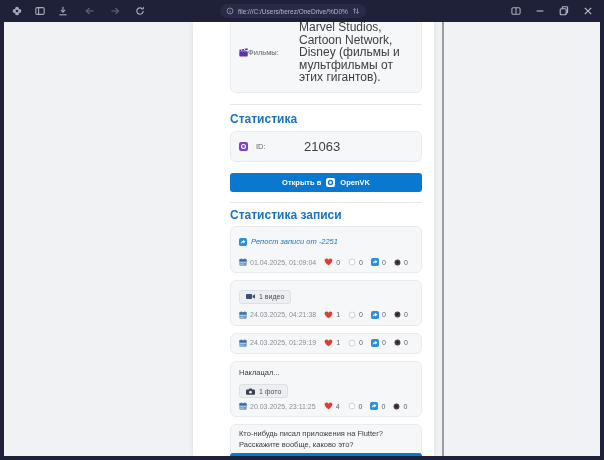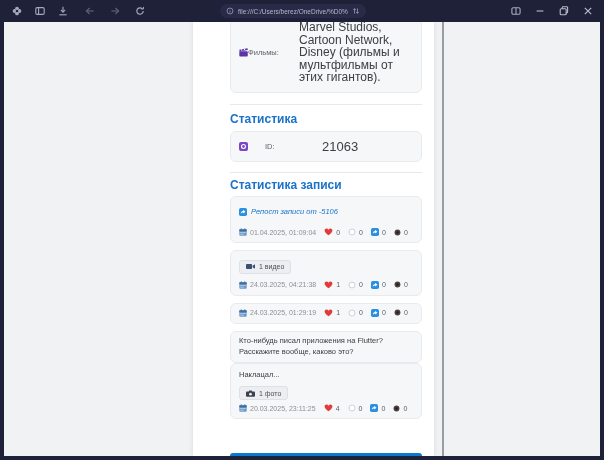--- a/index.html
+++ b/index.html
@@ -57,21 +57,21 @@
   .field-label {
     flex: 0 0 52px; display: flex; align-items: center; gap: 0;
     font-size: 7.5px; color: #5f6368; align-self: center;
   }
   .field-value { flex: 1; font-size: 12px; line-height: 12.5px; color: #3c4043; }
 
   hr.divider { border: none; border-top: 1px solid #e6e8ec; margin: 11px 0 9px 0; }
 
   .section-h { font-size: 12px; font-weight: bold; color: #1a73c9; margin-bottom: 7px; line-height: 10px; }
 
-  .id-card { padding: 7px 8px; display: flex; align-items: center; gap: 17px; }
+  .id-card { padding: 7px 8px; display: flex; align-items: center; gap: 8px; }
   .id-card .lbl { font-size: 7.5px; color: #5f6368; flex: 0 0 40px; }
   .id-card .val { font-size: 13px; color: #3c4043; }
 
   .open-btn {
     margin-top: 11px; height: 19px; width: 100%;
     background: #0b78d0; border: none; border-radius: 3px;
     display: flex; align-items: center; justify-content: center; gap: 5px;
     color: #ffffff; font-size: 7.5px; font-weight: bold; cursor: pointer;
     font-family: inherit;
   }
@@ -224,34 +224,44 @@
         <span style="display:flex">
           <svg width="9" height="9" viewBox="0 0 12 12">
               <rect width="12" height="12" rx="2.6" fill="#7b46c4"></rect>
               <circle cx="6" cy="6" r="2.6" fill="none" stroke="#ffffff" stroke-width="1.5"></circle>
             </svg>
         </span>
         <span class="lbl">ID:</span>
         <span class="val">21063</span>
       </div>
 
+      <button class="open-btn">
+        <span>Открыть в</span>
+        <span style="display:flex">
+          <svg width="9" height="9" viewBox="0 0 12 12">
+              <rect width="12" height="12" rx="2.6" fill="#ffffff"></rect>
+              <circle cx="6" cy="6" r="2.7" fill="none" stroke="#0b78d0" stroke-width="1.8"></circle>
+            </svg>
+        </span>
+        <span>OpenVK</span>
+      </button>
 
       <hr class="divider" style="margin:10px 0 7px 0">
 
       <div class="section-h posts-h">Статистика записи</div>
 
       <div class="card post-card">
         <a class="repost-link">
           <span style="display:flex">
             <svg width="8" height="8" viewBox="0 0 12 12">
                 <rect width="12" height="12" rx="2.6" fill="#2b8fdf"></rect>
                 <path fill="#fff" d="M6.3 2.8 L9.7 5.6 L6.3 8.4 V6.7 C4.6 6.7 3.5 7.3 2.7 8.6 C2.8 5.9 4.1 4.8 6.3 4.6 Z"></path>
               </svg>
           </span>
-          <span>Репост записи от -5106</span>
+          <span>Репост записи от -2251</span>
         </a>
         <div class="meta">
           <span style="display:flex">
             <svg width="8" height="8" viewBox="0 0 12 12">
                 <rect x="0.5" y="2" width="11" height="9.5" rx="1.4" fill="#6b98c9"></rect>
                 <rect x="0.5" y="2" width="11" height="3" fill="#3f6fa3"></rect>
                 <rect x="2.5" y="0.4" width="1.6" height="2.6" rx="0.8" fill="#3f6fa3"></rect>
                 <rect x="7.9" y="0.4" width="1.6" height="2.6" rx="0.8" fill="#3f6fa3"></rect>
                 <g fill="#fff" opacity="0.9">
                   <rect x="2.3" y="6.2" width="1.6" height="1.3"></rect>
@@ -412,25 +422,20 @@
                 <svg width="7" height="7" viewBox="0 0 12 12">
                   <circle cx="6" cy="6" r="5" fill="#4a4040"></circle>
                   <circle cx="6" cy="6" r="2" fill="#241c1c"></circle>
                 </svg>
               </span>
             <span>0</span>
           </span>
         </div>
       </div>
 
-      <div class="card post-card last">
-        <div class="post-text">Кто-нибудь писал приложения на Flutter? Расскажите вообще, каково это?</div>
-
-      </div>
-
       <div class="card post-card">
         <div class="post-text">Наклацал...</div>
         <span class="badge after-text">
           <span style="display:flex">
               <svg width="9" height="7" viewBox="0 0 14 10">
                 <rect x="0" y="2" width="14" height="8" rx="1.5" fill="#39424e"></rect>
                 <rect x="4.5" y="0.4" width="5" height="2.6" rx="1" fill="#39424e"></rect>
                 <circle cx="7" cy="6" r="2.1" fill="#fff" opacity="0.9"></circle>
               </svg>
             </span>
@@ -483,18 +488,23 @@
                 <svg width="7" height="7" viewBox="0 0 12 12">
                   <circle cx="6" cy="6" r="5" fill="#4a4040"></circle>
                   <circle cx="6" cy="6" r="2" fill="#241c1c"></circle>
                 </svg>
               </span>
             <span>0</span>
           </span>
         </div>
       </div>
 
+      <div class="card post-card last">
+        <div class="post-text">Кто-нибудь писал приложения на Flutter? Расскажите вообще, каково это?</div>
+
+      </div>
+
       <button class="peek-btn"></button>
     </div>
 
     <div class="scrollline"></div>
   </div>
 </div>
 
 </body></html>

